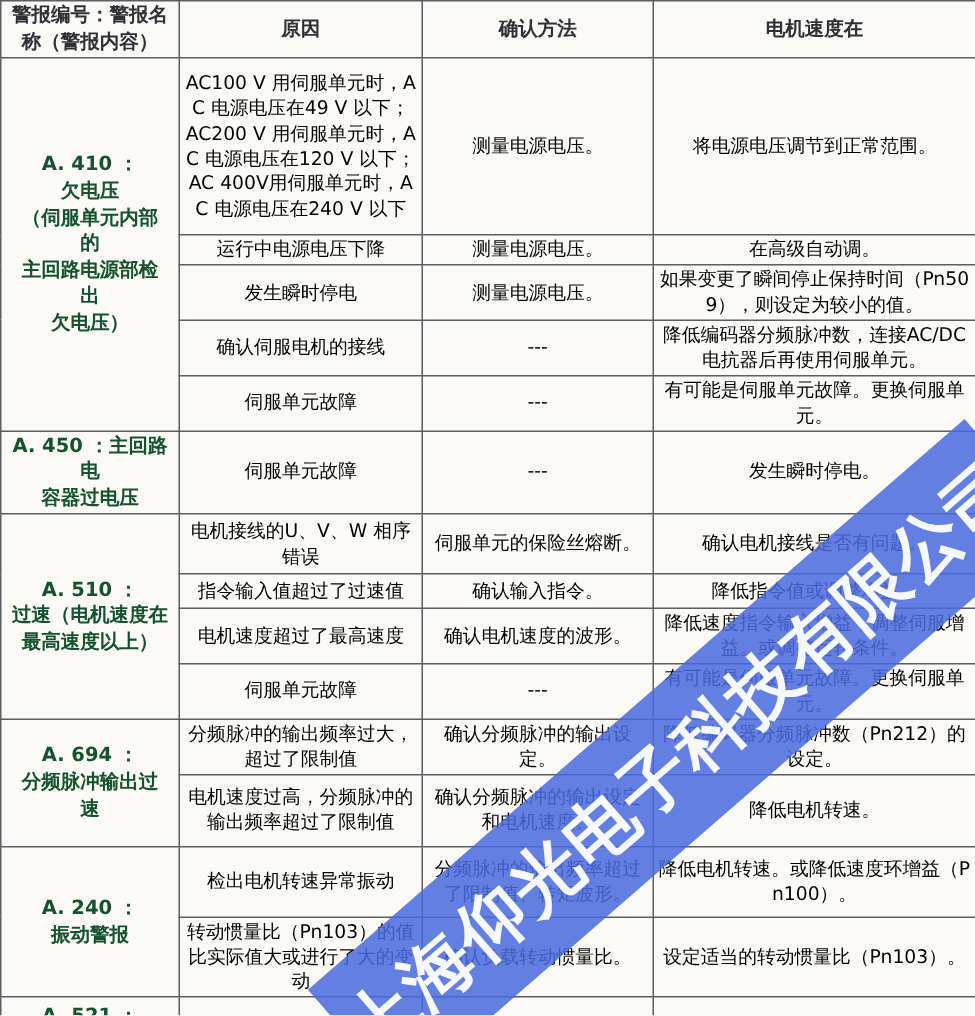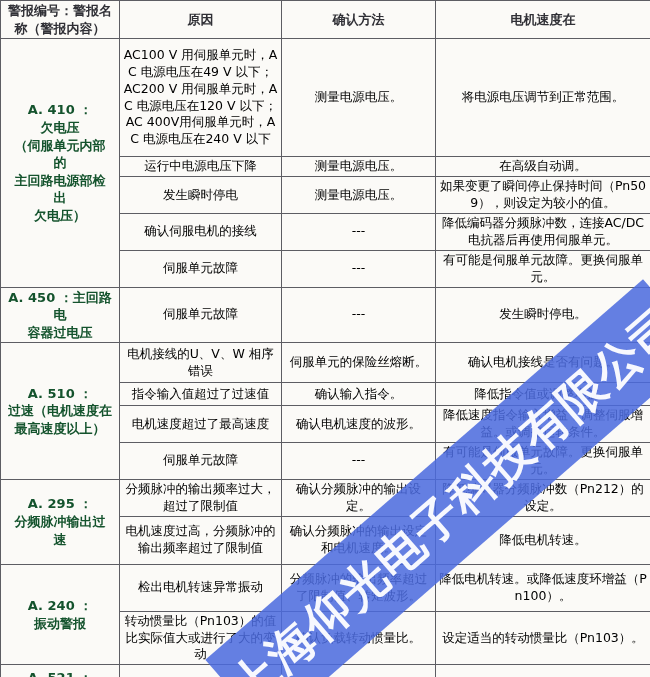--- a/index.html
+++ b/index.html
@@ -141,21 +141,21 @@
         <td>确认电机速度的波形。</td>
         <td>降低速度指令输入增益，调整伺服增益。或调整运转条件。</td>
       </tr>
       <tr style="height:30px">
         <td>伺服单元故障</td>
         <td>---</td>
         <td>有可能是伺服单元故障。更换伺服单元。</td>
       </tr>
 
       <tr style="height:37px">
-        <td class="label" rowspan="2">A. 295 ：
+        <td class="label" rowspan="2">A. 694 ：
 分频脉冲输出过
 速</td>
         <td>分频脉冲的输出频率过大，超过了限制值</td>
         <td>确认分频脉冲的输出设定。</td>
         <td>降低编码器分频脉冲数（Pn212）的设定。</td>
       </tr>
       <tr style="height:48px">
         <td>电机速度过高，分频脉冲的输出频率超过了限制值</td>
         <td>确认分频脉冲的输出设定和电机速度。</td>
         <td>降低电机转速。</td>

